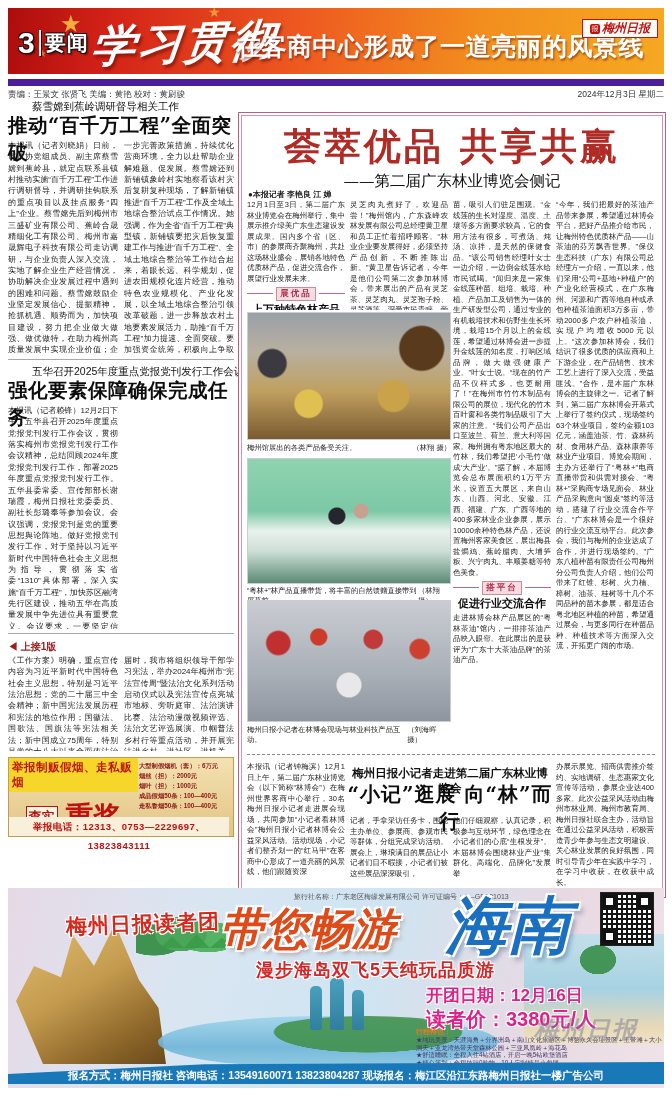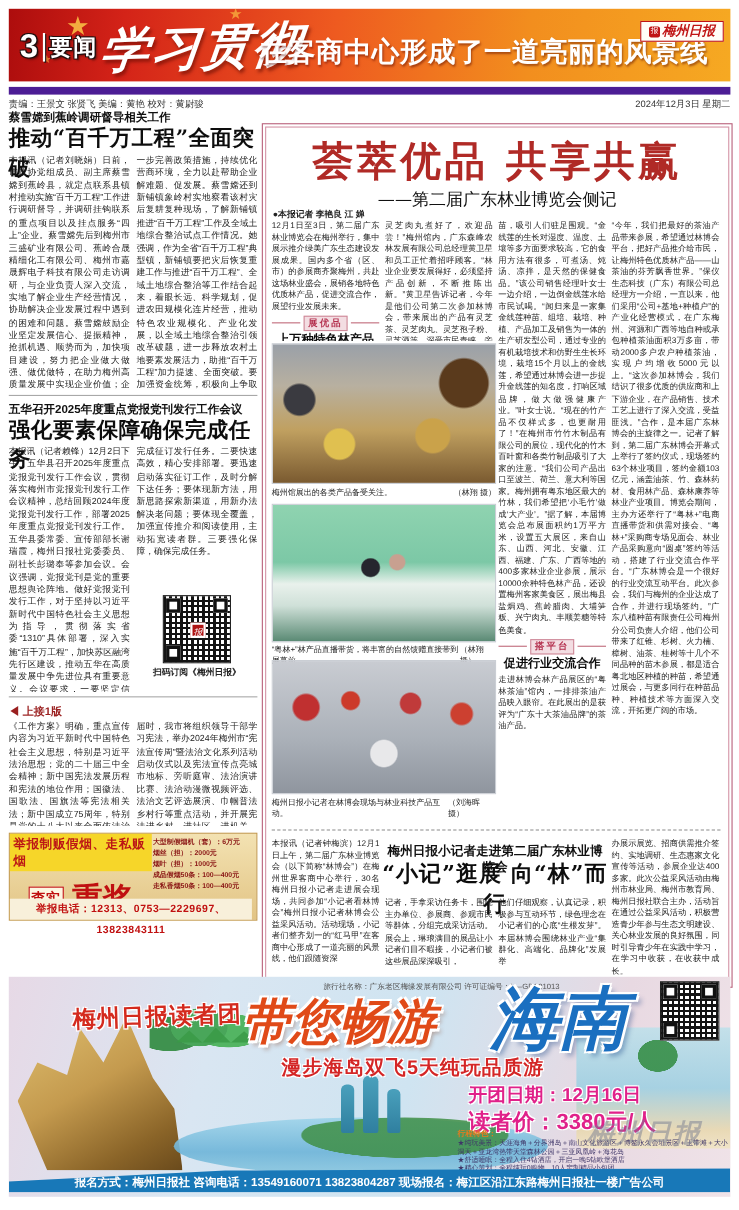--- a/index.html
+++ b/index.html
@@ -26,21 +26,21 @@
     border:1px solid #c01414; display:flex; align-items:center; justify-content:center; gap:2px; }
   .masthead .mlogo { width:10px; height:10px; background:#c01414; color:#fff; font-size:7px; line-height:10px;
     text-align:center; border-radius:2px; }
   .masthead .mname { color:#c01414; font-family:"DejaVu Serif", serif; font-weight:bold; font-style:italic; font-size:12px; }
 
   
   .edrow { left:8px; top:79px; width:656px; height:14px; font-size:8.5px; color:#333;
     display:flex; justify-content:space-between; border-top:7px solid #4c1d95; padding-top:3px; }
 
   
-  .kicker { font-size:10.5px; font-weight:bold; color:#111; }
+  .kicker { font-size:10.5px; font-weight:normal; color:#111;margin-left:24px; }
   .lhead  { font-size:19.5px; font-weight:bold; color:#0d0d0d; letter-spacing:.5px; font-family:"DejaVu Serif", serif; }
   .bodytxt { font-size:8px; line-height:1.42; color:#1c1c1c; text-align:justify; overflow:hidden; }
   .hdiv { height:1px; background:#a8a8a8; }
   .marker { font-size:10px; font-weight:bold; color:#9a1f1f; }
   .qrbox { width:62px; height:62px; background:#fff; border:1px solid #222; position:relative;
     background-image:
       repeating-linear-gradient(0deg,#141414 0 2px,transparent 2px 5px),
       repeating-linear-gradient(90deg,#141414 0 2px,#fff 2px 5px); }
   .qrbox .eye { position:absolute; width:13px; height:13px; border:3px solid #111; background:#fff; }
   .qrbox .eye.tl{ left:2px; top:2px; } .qrbox .eye.tr{ right:2px; top:2px; } .qrbox .eye.bl{ left:2px; bottom:2px; }
@@ -180,32 +180,20 @@
   <div class="abs kicker" style="left:8px;top:100px;width:226px;">蔡雪嫦到蕉岭调研督导相关工作</div>
   <div class="abs lhead" style="left:8px;top:112px;width:228px;">推动“百千万工程”全面突破</div>
   <div class="abs bodytxt" style="left:8px;top:140px;width:110px;height:214px;">本报讯（记者刘晓娟）日前，市政协党组成员、副主席蔡雪嫦到蕉岭县，就定点联系县镇村推动实施“百千万工程”工作进行调研督导，并调研挂钩联系的重点项目以及挂点服务“四上”企业。蔡雪嫦先后到梅州市三盛矿业有限公司、蕉岭合晟精细化工有限公司、梅州市嘉晟辉电子科技有限公司走访调研，与企业负责人深入交流，实地了解企业生产经营情况，协助解决企业发展过程中遇到的困难和问题。蔡雪嫦鼓励企业坚定发展信心、提振精神，抢抓机遇、顺势而为，加快项目建设，努力把企业做大做强、做优做特，在助力梅州高质量发展中实现企业价值；企业要严格落实安全生产主体责任，切实做好安全防范工作，严防安全生产事故发生。希望各地有关部门主动靠前服务，重视企业提出的问题和诉求，强化精准精细服务，进</div>
   <div class="abs bodytxt" style="left:124px;top:140px;width:110px;height:214px;">一步完善政策措施，持续优化营商环境，全力以赴帮助企业解难题、促发展。蔡雪嫦还到新铺镇象岭村实地察看该村灾后复耕复种现场，了解新铺镇推进“百千万工程”工作及全域土地综合整治试点工作情况。她强调，作为全省“百千万工程”典型镇，新铺镇要把灾后恢复重建工作与推进“百千万工程”、全域土地综合整治等工作结合起来，着眼长远、科学规划，促进农田规模化连片经营，推动特色农业规模化、产业化发展，以全域土地综合整治引领改革破题，进一步释放农村土地要素发展活力，助推“百千万工程”加力提速、全面突破。要加强资金统筹，积极向上争取灾后恢复重建资金支持，发动组织社会各界力量参与灾后重建，加快推进受灾路段的机耕路、灌渠水利和路灯等基础设施建设，真正用心用情用力为群众办实事。</div>
 
   <div class="abs hdiv" style="left:8px;top:359px;width:226px;"></div>
 
   <div class="abs kicker" style="left:8px;top:365px;width:226px;">五华召开2025年度重点党报党刊发行工作会议</div>
   <div class="abs lhead" style="left:8px;top:377px;width:228px;">强化要素保障确保完成任务</div>
   <div class="abs bodytxt" style="left:8px;top:405px;width:110px;height:224px;">本报讯（记者赖锋）12月2日下午，五华县召开2025年度重点党报党刊发行工作会议，贯彻落实梅州市党报党刊发行工作会议精神，总结回顾2024年度党报党刊发行工作，部署2025年度重点党报党刊发行工作。五华县委常委、宣传部部长谢瑞霞，梅州日报社党委委员、副社长彭璐奉等参加会议。会议强调，党报党刊是党的重要思想舆论阵地。做好党报党刊发行工作，对于坚持以习近平新时代中国特色社会主义思想为指导，贯彻落实省委“1310”具体部署，深入实施“百千万工程”，加快苏区融湾先行区建设，推动五华在高质量发展中争先进位具有重要意义。会议要求，一要坚定信心，提高思想认识。要深刻认识做好重点党报党刊发行工作对于全面贯彻落实党的二十大和二十届二中、三中全会精神的重要意义，切实提高政治判断力、政治领悟力、政治执行力，高质量</div>
-  <div class="abs" style="left:124px;top:405px;width:110px;height:224px;display:flex;flex-direction:column;">
-    <div class="bodytxt" style="flex:0 0 auto;height:133px;">完成征订发行任务。二要快速高效，精心安排部署。要迅速启动落实征订工作，及时分解下达任务；要体现新方法，用新思路探索新渠道，用新办法解决老问题；要体现全覆盖，加强宣传推介和阅读使用，主动拓宽读者群。三要强化保障，确保完成任务。</div>
-    <div style="display:flex;justify-content:center;margin-top:3px;">
-      <div class="qrbox">
-        <i class="eye tl"></i>
-        <i class="eye tr"></i>
-        <i class="eye bl"></i>
-        <i class="core">报</i>
-      </div>
-    </div>
-    <div class="qrcap">扫码订阅《梅州日报》</div>
-  </div>
 
   <div class="abs hdiv" style="left:8px;top:633px;width:226px;"></div>
 
   <div class="abs marker" style="left:8px;top:640px;">
     <span>◀</span>
     <span>上接1版</span>
   </div>
   <div class="abs bodytxt" style="left:8px;top:655px;width:110px;height:96px;">《工作方案》明确，重点宣传内容为习近平新时代中国特色社会主义思想，特别是习近平法治思想；党的二十届三中全会精神；新中国宪法发展历程和宪法的地位作用；国徽法、国歌法、国旗法等宪法相关法；新中国成立75周年，特别是党的十八大以来全面依法治国取得的历史性成就；新法新政宣传。</div>
   <div class="abs bodytxt" style="left:124px;top:655px;width:110px;height:96px;">届时，我市将组织领导干部学习宪法，举办2024年梅州市“宪法宣传周”暨法治文化系列活动启动仪式以及宪法宣传点亮城市地标、旁听庭审、法治演讲比赛、法治动漫微视频评选、法治文艺评选展演、巾帼普法乡村行等重点活动，并开展宪法进乡村、进社区、进机关、进校园、进企业、进军营、进网络、进家庭等主题活动。</div>
 

